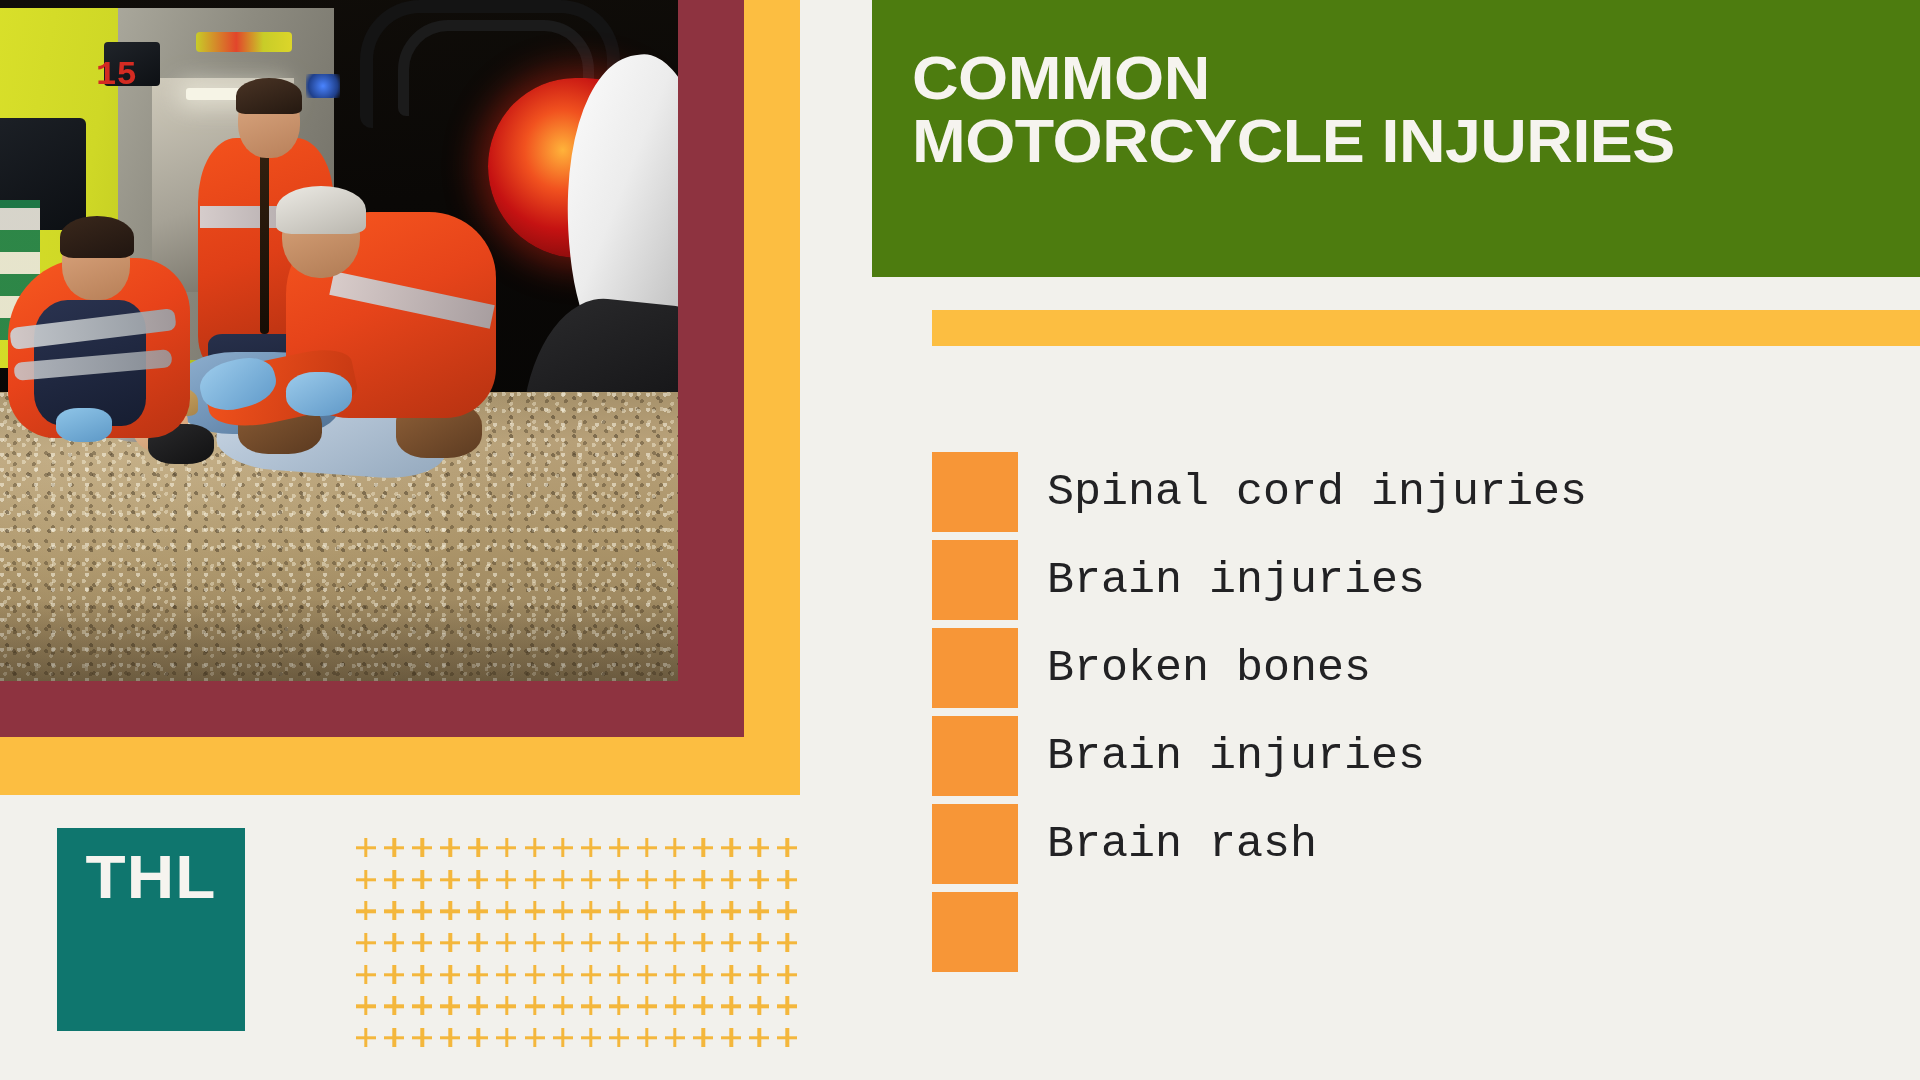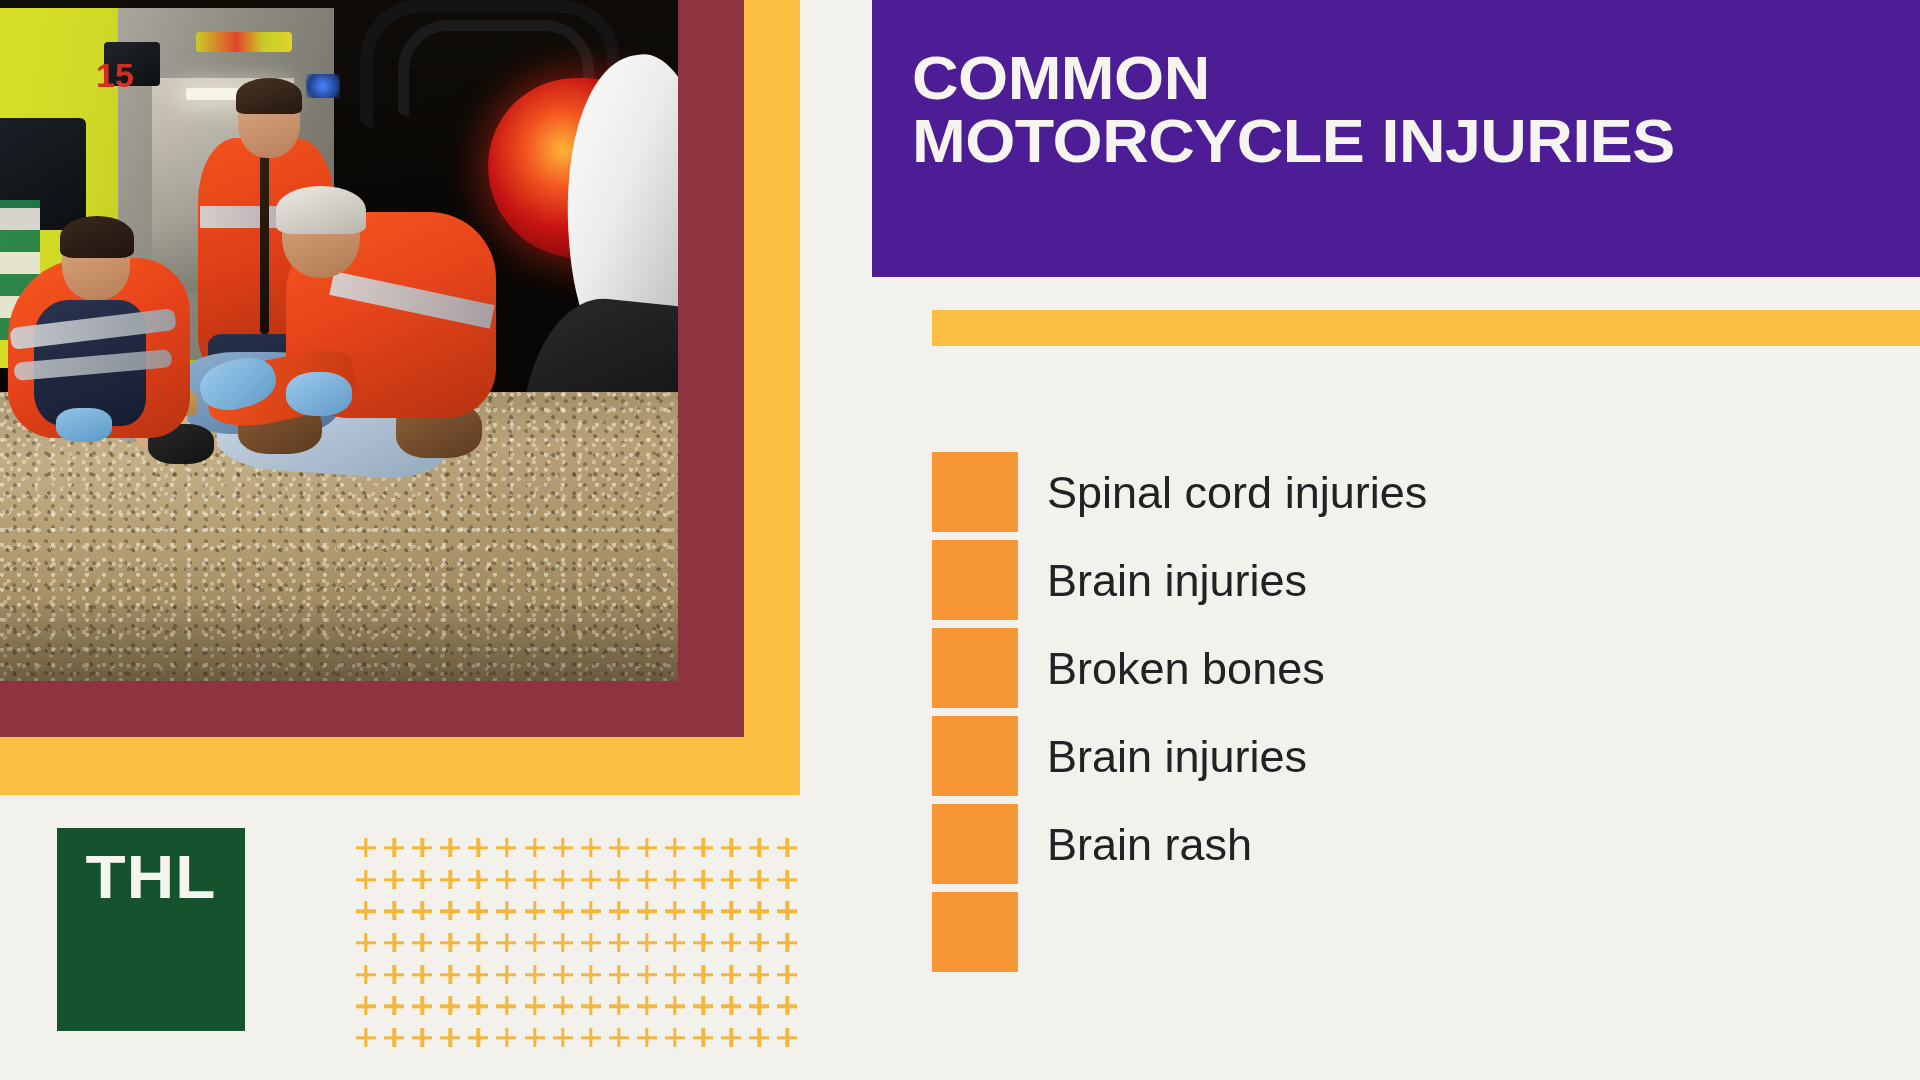--- a/index.html
+++ b/index.html
@@ -49,21 +49,21 @@
     background:linear-gradient(150deg,#1c2026,#0c0f13);
     border-radius:6px;
   }
   #ph-amb-win2 {
     left:104px; top:42px; width:56px; height:44px;
     background:linear-gradient(150deg,#20242a,#0d1014); border-radius:4px;
   }
   #ph-amb-redc {
     left:96px; top:60px; width:58px; height:62px;
     color:#d42b22; font-weight:bold; font-size:34px; line-height:30px;
-    font-family:Liberation Sans, sans-serif;
+    font-family:Liberation Mono, monospace;
   }
   #ph-amb-checker {
     left:-4px; top:200px; width:44px; height:140px;
     background:
       repeating-linear-gradient(0deg,#1f7f4a 0 22px,#e8e5da 22px 44px);
     opacity:.92;
   }
   
   #ph-amb-door {
     left:118px; top:8px; width:216px; height:352px;
@@ -289,21 +289,21 @@
   }
   #rider-gear {
     left:322px; top:334px; width:130px; height:88px;
     background:linear-gradient(140deg,#e23a1e 0%,#c02a14 48%,#f6a93a 100%);
     border-radius:28% 34% 30% 26%;
   }
 
   
   #title-block {
     position:absolute; left:872px; top:0; width:1048px; height:277px;
-    background:#4c1d95;
+    background:#4d7c0f;
   }
   #title-text {
     position:absolute; left:40px; top:46px; right:18px;
     color:#f6f4ef;
     font-family:"Liberation Sans", sans-serif;
     font-weight:bold;
     font-size:62px;
     line-height:63px;
     letter-spacing:-0.5px;
     text-transform:uppercase;
@@ -321,31 +321,31 @@
     position:absolute; left:932px; top:448px; width:900px;
   }
   .injury-row {
     display:flex; align-items:center; height:88px;
   }
   .injury-swatch {
     width:86px; height:80px; background:#f79637; flex:0 0 auto;
   }
   .injury-label {
     margin-left:29px;
-    font-family:Liberation Sans, sans-serif;
+    font-family:Liberation Mono, monospace;
     font-size:45px;
     color:#222224;
     line-height:1;
     white-space:nowrap;
   }
 
   
   #thl-logo {
     position:absolute; left:57px; top:828px; width:188px; height:203px;
-    background:#14532d;
+    background:#0f766e;
   }
   #thl-logo-text {
     position:absolute; left:0; top:18px; width:100%;
     text-align:center;
     color:#f6f4ef;
     font-family:"Liberation Sans", sans-serif;
     font-weight:bold;
     font-size:62px;
     letter-spacing:1px;
     line-height:1;

